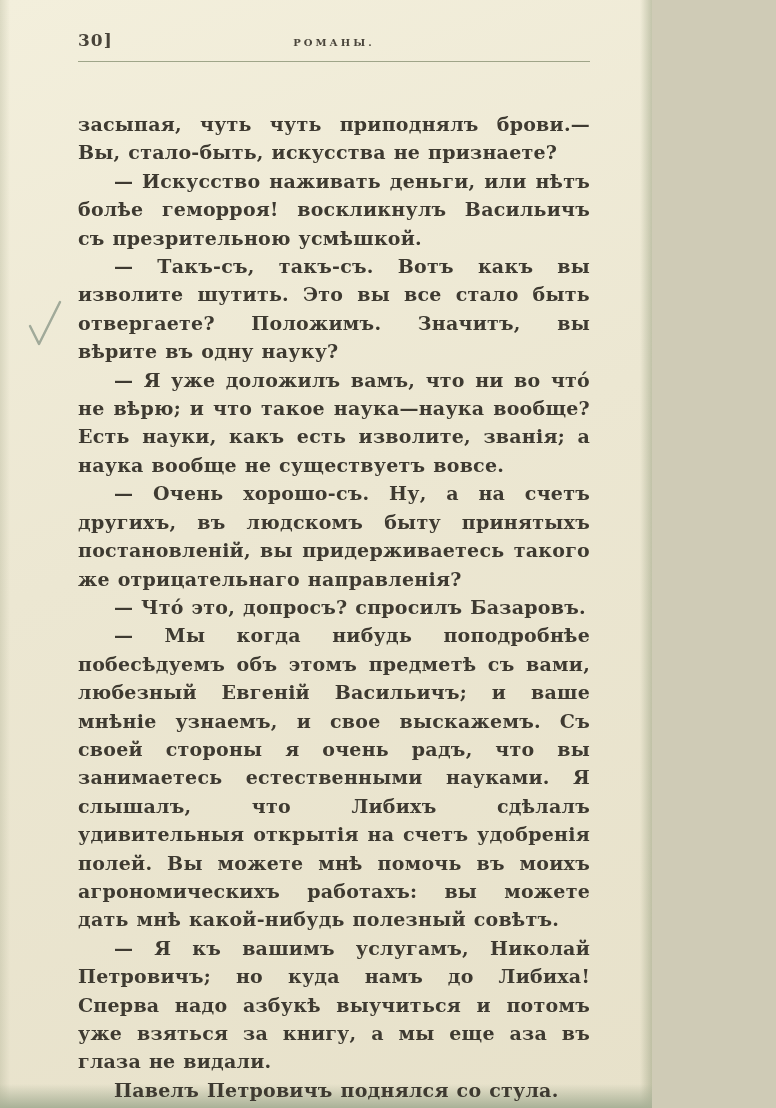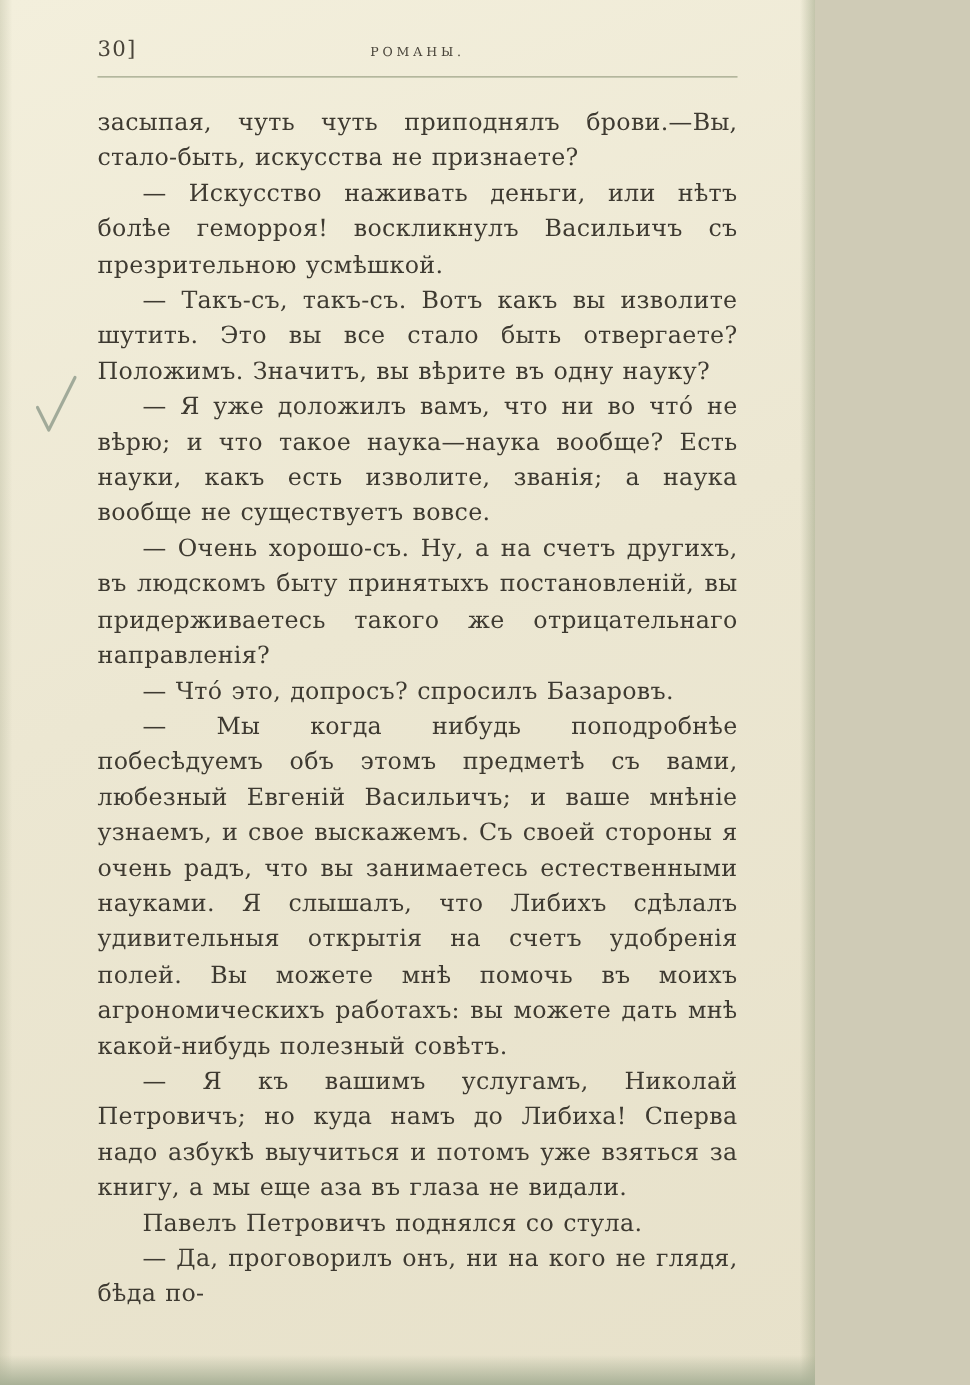--- a/index.html
+++ b/index.html
@@ -13,20 +13,21 @@
     height: 1108px;
     overflow: hidden;
     box-sizing: border-box;
     font-family: "DejaVu Serif", serif;
     color: #3e3a31;
     background:
       linear-gradient(to top, #a9b197 0px, rgba(169,177,151,0) 24px),
       linear-gradient(to left, rgba(150,158,126,0.50) 0px, rgba(150,158,126,0) 12px),
       linear-gradient(to right, rgba(165,168,138,0.30) 0px, rgba(165,168,138,0) 10px),
       linear-gradient(160deg, #f3efdc 0%, #ece7d2 45%, #e7e1ca 100%);
+    font-weight: bold;
   }
   .running-head {
     position: absolute;
     top: 30px;
     left: 78px;
     right: 62px;
     display: flex;
     align-items: baseline;
   }
   .pagenum {
@@ -70,20 +71,21 @@
     letter-spacing: 0.25px;
     word-spacing: 1px;
   }
   .para {
     margin: 0;
     padding: 0;
     text-indent: 36px;
   }
   .para.continuation {
     text-indent: 0;
+    margin-top: 26px;
   }
 </style>
 </head>
 <body>
 
 <div class="page">
 
   <header class="running-head">
     <span class="pagenum">30]</span>
     <span class="running-title">РОМАНЫ.</span>

